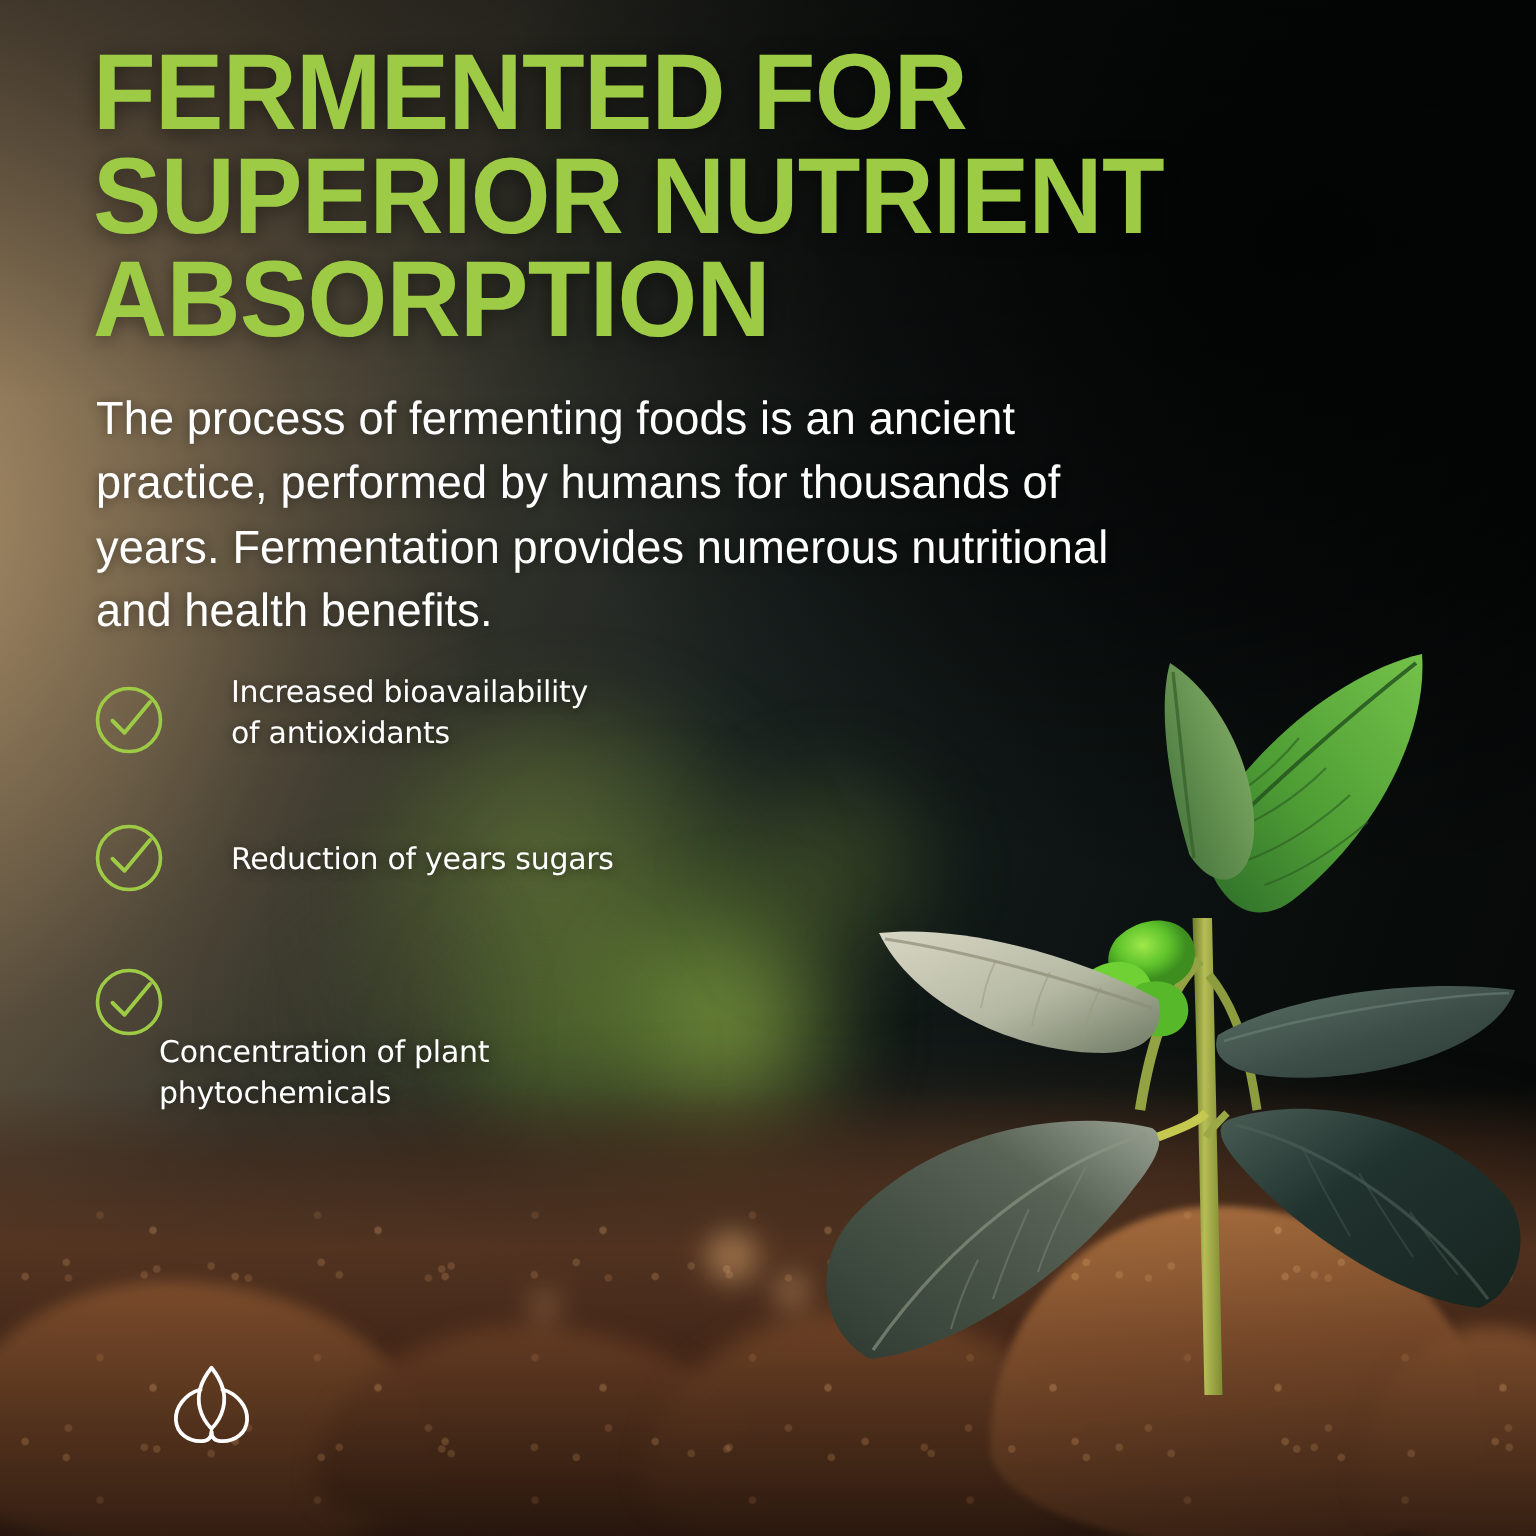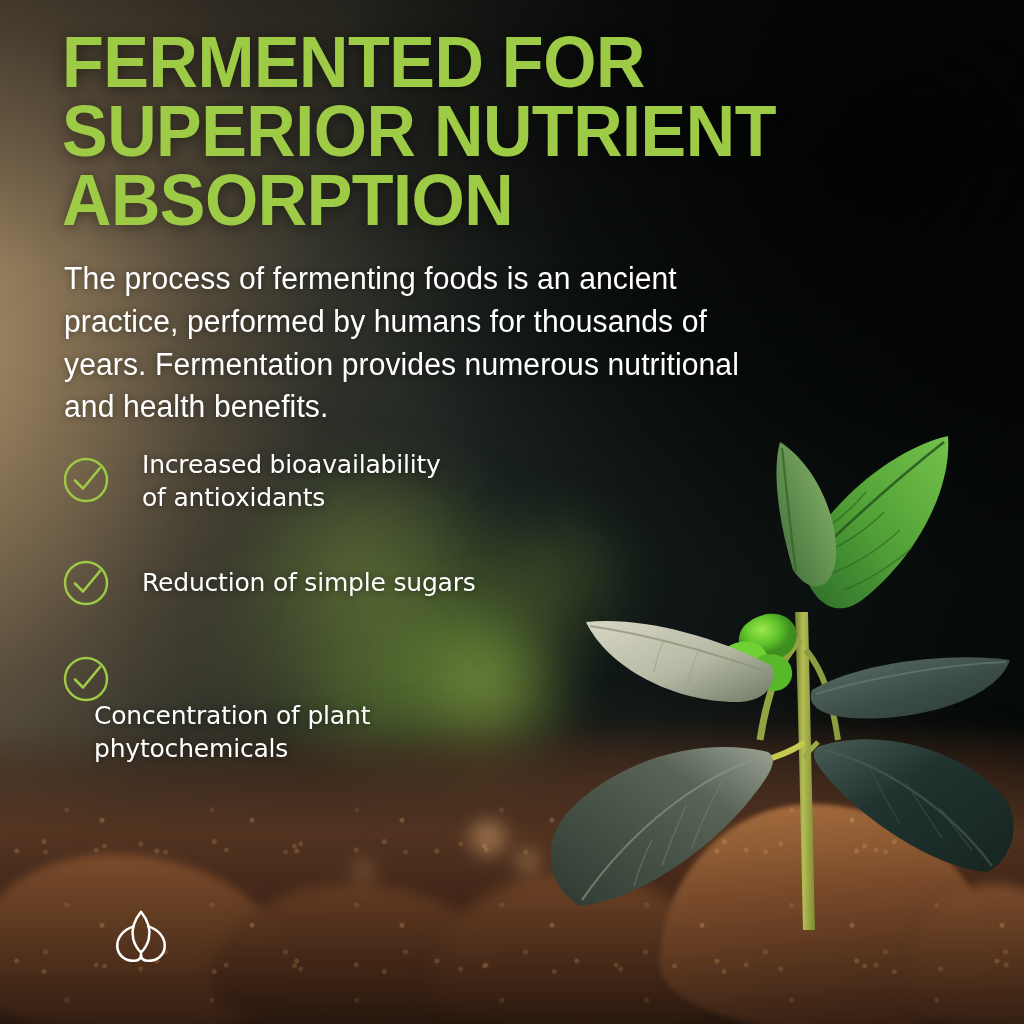--- a/index.html
+++ b/index.html
@@ -173,24 +173,24 @@
   }
   .benefit:last-child { margin-bottom: 0; flex-direction: column; }
   .benefit-icon {
     flex: 0 0 auto;
     width: 48px;
     height: 48px;
     margin-top: 4px;
   }
   .benefit-icon svg { display: block; width: 48px; height: 48px; overflow: visible; }
   .benefit-text {
-    margin-left: 32px;
+    margin-left: 44px;
     color: #ffffff;
     font-family: "DejaVu Sans", "Liberation Sans", sans-serif;
-    font-size: 25px;
+    font-size: 20px;
     line-height: 1.33;
     letter-spacing: -0.2px;
     text-shadow: 0 1px 7px rgba(0,0,0,0.50);
     white-space: pre-line;
   }
   .b-tall .benefit-text { margin-top: -4px; }
   .b-short { align-items: center; }
   .b-short .benefit-icon { margin-top: 0; }
   .b-short .benefit-text { margin-top: 0; }
 
@@ -369,21 +369,21 @@
 of antioxidants</span>
       </div>
 
       <div class="benefit b-short">
         <span class="benefit-icon">
           <svg viewBox="0 0 48 48">
             <circle cx="24" cy="24" r="21" fill="none" stroke="#9ecb45" stroke-width="2.4"></circle>
             <path d="M13 24.5 L21 32.5 L38 12" fill="none" stroke="#9ecb45" stroke-width="2.6" stroke-linecap="round" stroke-linejoin="round"></path>
           </svg>
         </span>
-        <span class="benefit-text">Reduction of simple sugars</span>
+        <span class="benefit-text">Reduction of years sugars</span>
       </div>
 
       <div class="benefit b-tall">
         <span class="benefit-icon">
           <svg viewBox="0 0 48 48">
             <circle cx="24" cy="24" r="21" fill="none" stroke="#9ecb45" stroke-width="2.4"></circle>
             <path d="M13 24.5 L21 32.5 L38 12" fill="none" stroke="#9ecb45" stroke-width="2.6" stroke-linecap="round" stroke-linejoin="round"></path>
           </svg>
         </span>
         <span class="benefit-text">Concentration of plant

